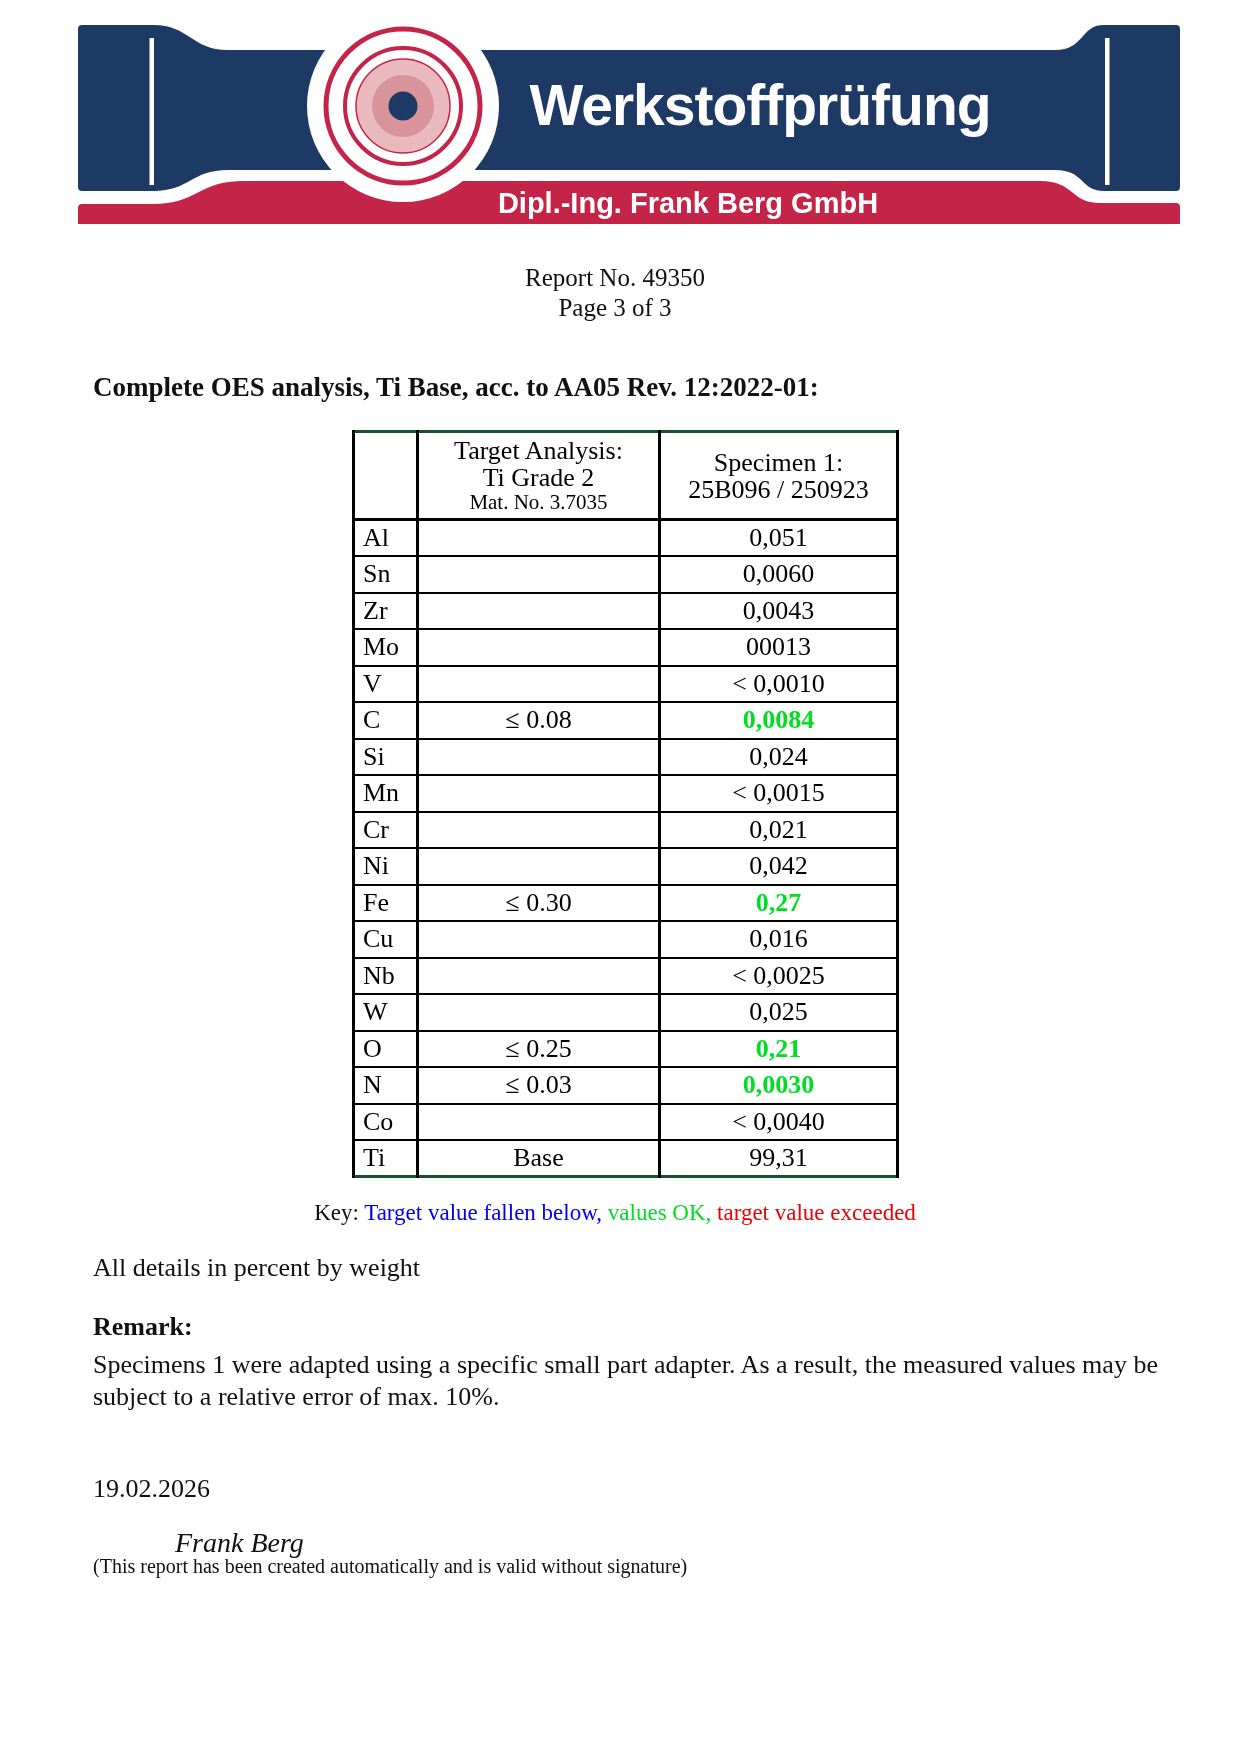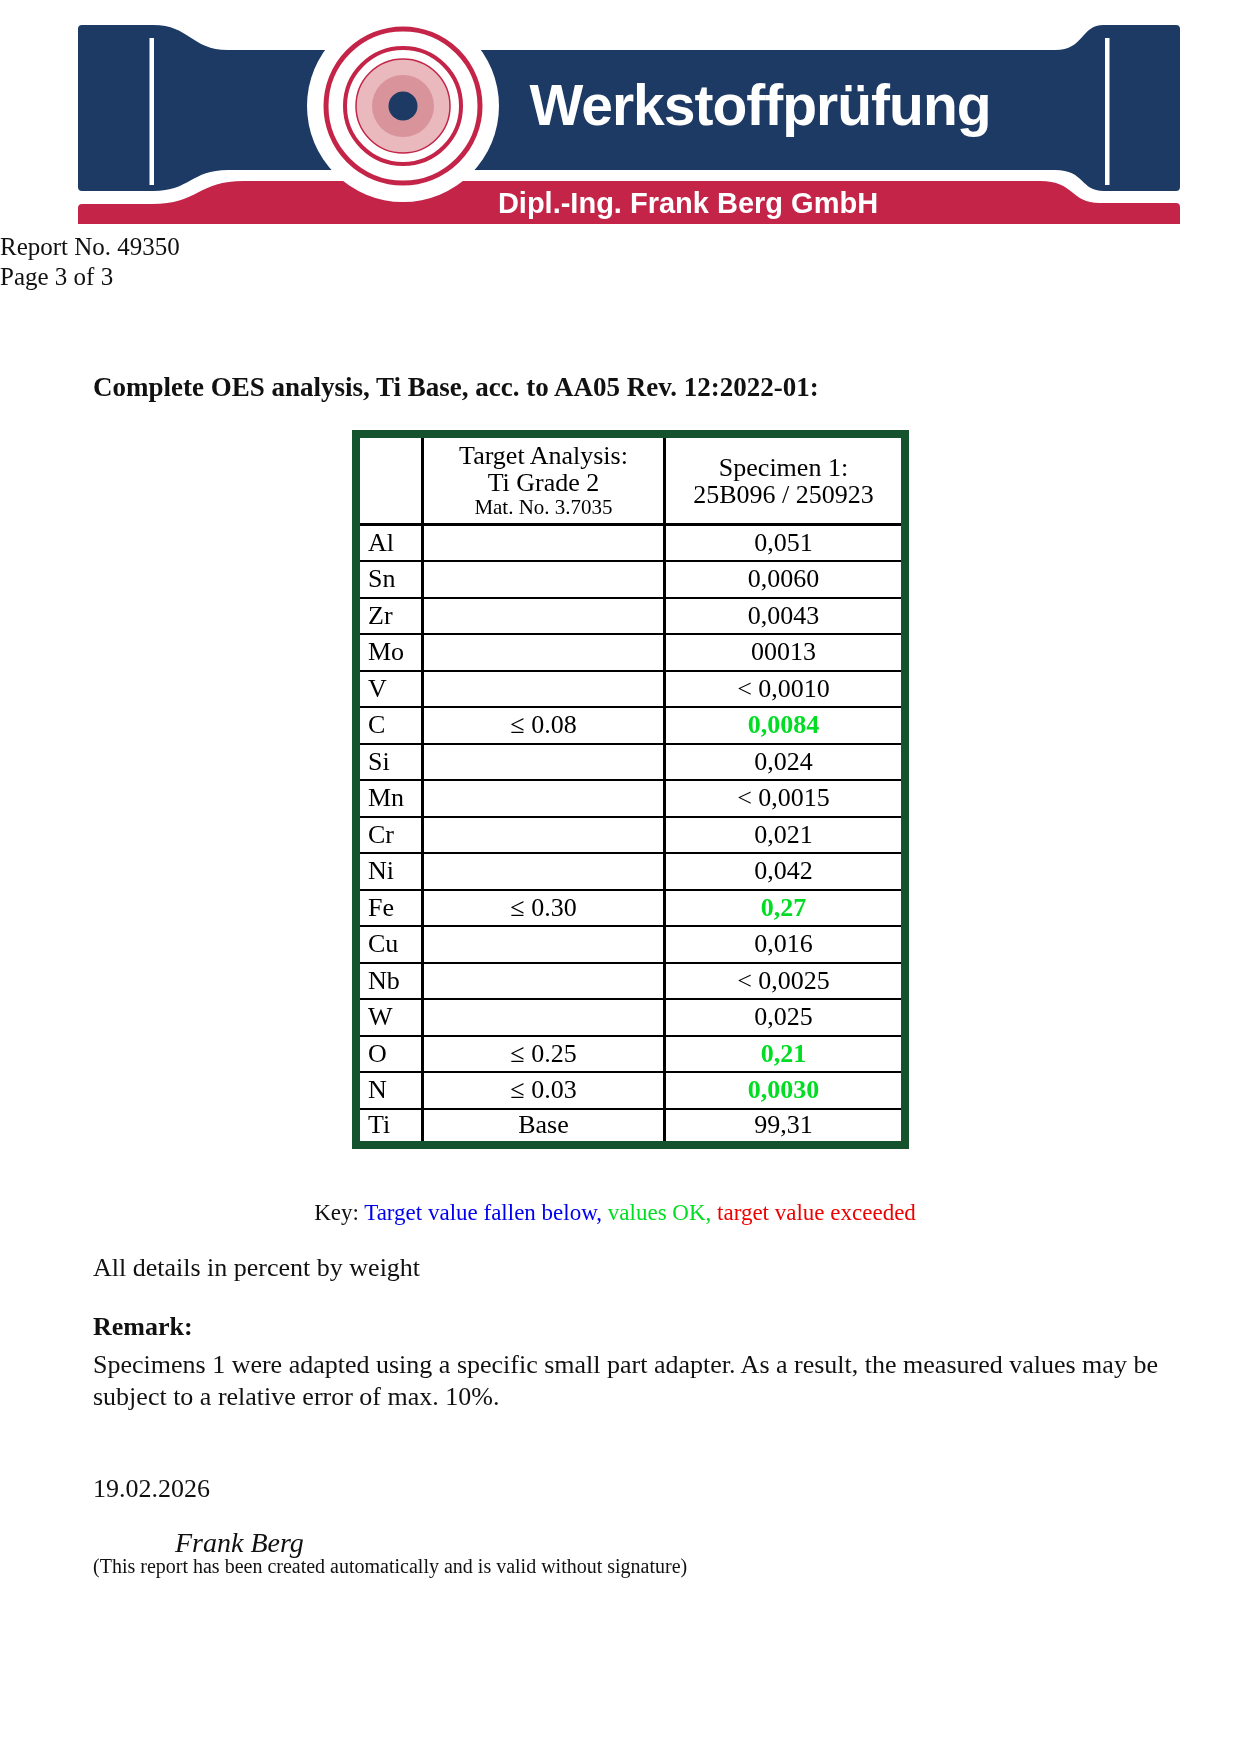--- a/index.html
+++ b/index.html
@@ -23,34 +23,34 @@
   }
   .banner-subtitle{
     position:absolute;left:438px;top:188px;width:500px;
     text-align:center;
     font-family:"Liberation Sans", sans-serif;
     font-weight:bold;font-size:29px;line-height:30px;
     color:#fff;white-space:nowrap;
   }
   
   .report-id{
-    position:absolute;left:0;top:232px;width:1230px;
-    text-align:left;font-size:25px;line-height:30px;
+    position:absolute;left:0;top:263px;width:1230px;
+    text-align:center;font-size:25px;line-height:30px;
   }
   
   .heading{
     position:absolute;left:93px;top:372px;
     font-size:27px;font-weight:bold;white-space:nowrap;
   }
   
   table.oes{
     position:absolute;left:352px;top:430px;
     border-collapse:collapse;table-layout:fixed;
     font-size:26px;color:#000;
-    border:8px solid #14532d;
+    border:3px solid #14532d;
   }
   table.oes th, table.oes td{
     border:2px solid #000;
     border-left-width:3px;border-right-width:3px;
     padding:0;
   }
   table.oes thead th{border-bottom-width:3px;height:85px;vertical-align:middle;font-weight:normal;}
   table.oes tbody tr{height:36.5px;}
   table.oes .c-el{width:61px;}
   table.oes .c-target{width:239px;}
@@ -221,20 +221,25 @@
           <td class="el">O</td>
           <td class="tgt">≤ 0.25</td>
           <td class="val ok">0,21</td>
         </tr>
         <tr>
           <td class="el">N</td>
           <td class="tgt">≤ 0.03</td>
           <td class="val ok">0,0030</td>
         </tr>
         <tr>
+          <td class="el">Co</td>
+          <td class="tgt"></td>
+          <td class="val">&lt; 0,0040</td>
+        </tr>
+        <tr>
           <td class="el">Ti</td>
           <td class="tgt">Base</td>
           <td class="val">99,31</td>
         </tr>
       </tbody>
   </table>
 
   <div class="key-line">
     <span>Key:</span>
     <span class="k-below">Target value fallen below,</span>

